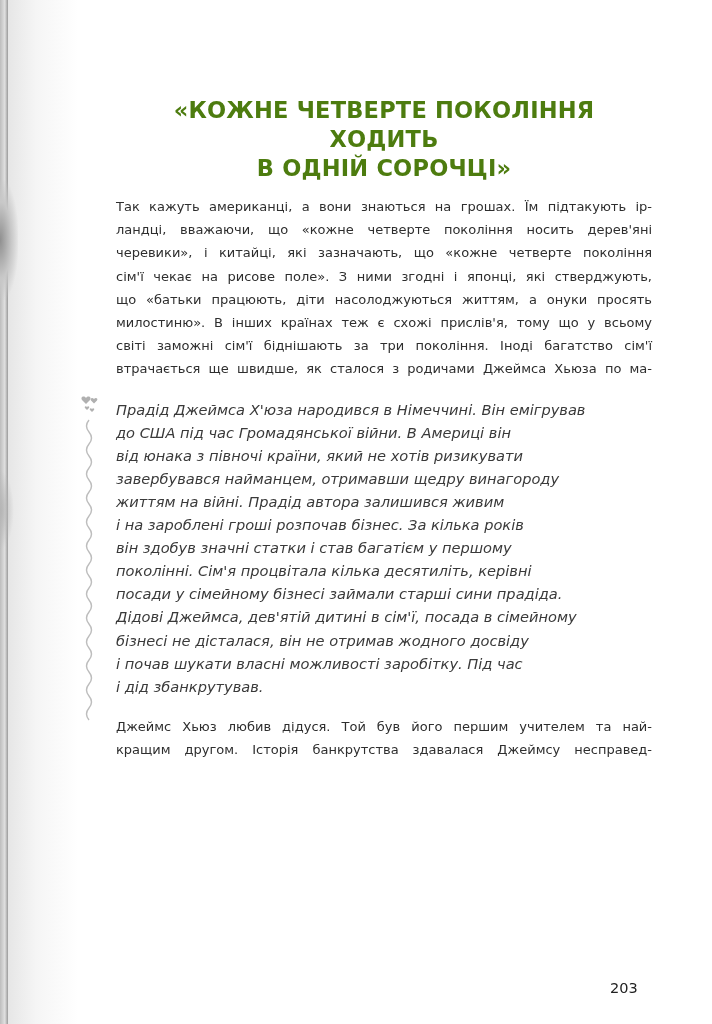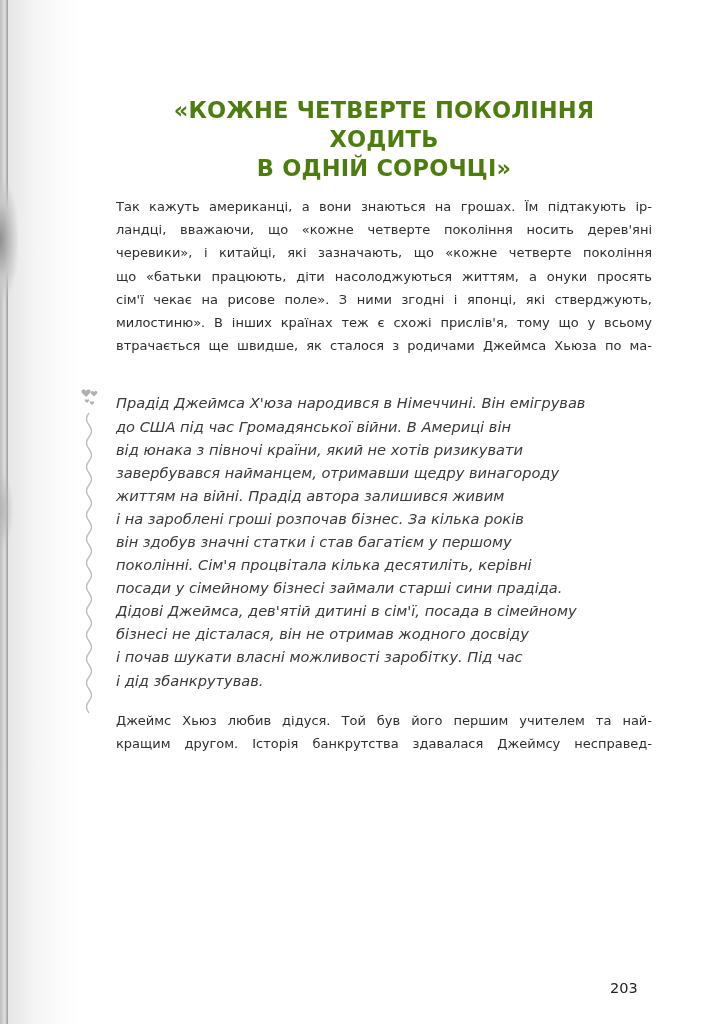--- a/index.html
+++ b/index.html
@@ -36,21 +36,21 @@
   h1.chapter-title span { display: block; }
   p.body-text {
     margin: 0; font-family: "DejaVu Sans", sans-serif;
     font-size: 13px; line-height: 23.2px; color: #2e2e2e;
     text-align: justify; text-align-last: left;
   }
   p.intro { margin-top: 12px; }
   .line { display: block; white-space: nowrap; }
   .just { text-align: justify; text-align-last: justify; display: block; }
   .quote-block {
-    position: relative; margin-top: 34px; padding-left: 0;
+    position: relative; margin-top: 17px; padding-left: 0;
   }
   .quote-deco {
     position: absolute; left: -36px; top: -4px; width: 30px; height: 330px;
   }
   .quote-text {
     margin: 0; font-family: "DejaVu Sans", sans-serif; font-style: italic;
     font-size: 14.6px; line-height: 23.1px; color: #3a3a3a;
   }
   .quote-text .line { white-space: nowrap; }
   p.after { margin-top: 17px; }
@@ -70,23 +70,24 @@
 <div class="content">
   <h1 class="chapter-title">
     <span>«Кожне четверте покоління ходить</span>
     <span>в одній сорочці»</span>
   </h1>
 
   <p class="body-text intro">
     <span class="just">Так кажуть американці, а вони знаються на грошах. Їм підтакують ір-</span>
     <span class="just">ландці, вважаючи, що «кожне четверте покоління носить дерев'яні</span>
     <span class="just">черевики», і китайці, які зазначають, що «кожне четверте покоління</span>
+    <span class="just">сім'ї чекає на рисове поле». З ними згодні і японці, які стверджують,</span>
     <span class="just">що «батьки працюють, діти насолоджуються життям, а онуки просять</span>
-    <span class="just">сім'ї чекає на рисове поле». З ними згодні і японці, які стверджують,</span>
     <span class="just">милостиню». В інших країнах теж є схожі прислів'я, тому що у всьому</span>
+    <span class="just">світі заможні сім'ї біднішають за три покоління. Іноді багатство сім'ї</span>
     <span class="just">втрачається ще швидше, як сталося з родичами Джеймса Хьюза по ма-</span>
   </p>
 
   <div class="quote-block">
     <svg class="quote-deco" viewBox="0 0 30 330">
       <g fill="#b0b0b0">
         <path d="M6 4 c-2-3-6-1-4 2 l4 4 l4-4 c2-3-2-5-4-2z"></path>
         <path d="M14 5 c-1.5-2-4.5-0.8-3 1.5 l3 3 l3-3 c1.5-2.3-1.5-3.5-3-1.5z"></path>
         <path d="M7 13 c-1-1.4-3-0.5-2 1 l2 2 l2-2 c1-1.5-1-2.4-2-1z"></path>
         <path d="M12 15 c-1-1.4-3-0.5-2 1 l2 2 l2-2 c1-1.5-1-2.4-2-1z"></path>

